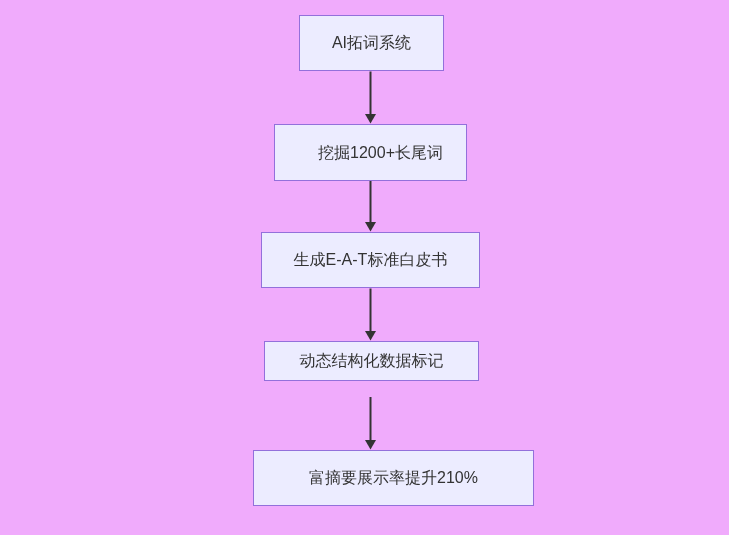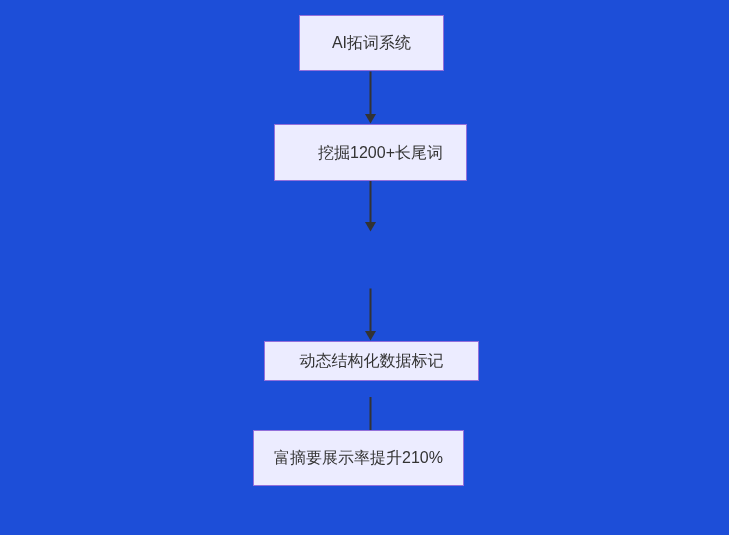--- a/index.html
+++ b/index.html
@@ -4,21 +4,21 @@
 <style>
   html, body {
     margin: 0;
     padding: 0;
     font-family: "Liberation Sans", "DejaVu Sans", sans-serif;
   }
   .canvas {
     position: relative;
     width: 729px;
     height: 535px;
-    background: #1d4ed8;
+    background: #f0abfc;
     overflow: hidden;
   }
   .edges {
     position: absolute;
     left: 0;
     top: 0;
     width: 729px;
     height: 535px;
     pointer-events: none;
   }
@@ -64,22 +64,25 @@
   </svg>
 
   <div class="node" style="left:299px; top:15px; width:145px; height:56px;">
     <span>AI拓词系统</span>
   </div>
 
   <div class="node" style="left:274px; top:124px; width:193px; height:57px;padding-left:20px;">
     <span>挖掘1200+长尾词</span>
   </div>
 
+  <div class="node" style="left:261px; top:232px; width:219px; height:56px;">
+    <span>生成E-A-T标准白皮书</span>
+  </div>
 
   <div class="node" style="left:264px; top:341px; width:215px; height:40px;text-align:right;">
     <span>动态结构化数据标记</span>
   </div>
 
-  <div class="node" style="left:253px; top:430px; width:211px; height:56px;">
+  <div class="node" style="left:253px; top:450px; width:281px; height:56px;">
     <span>富摘要展示率提升210%</span>
   </div>
 
 </div>
 
 </body></html>

